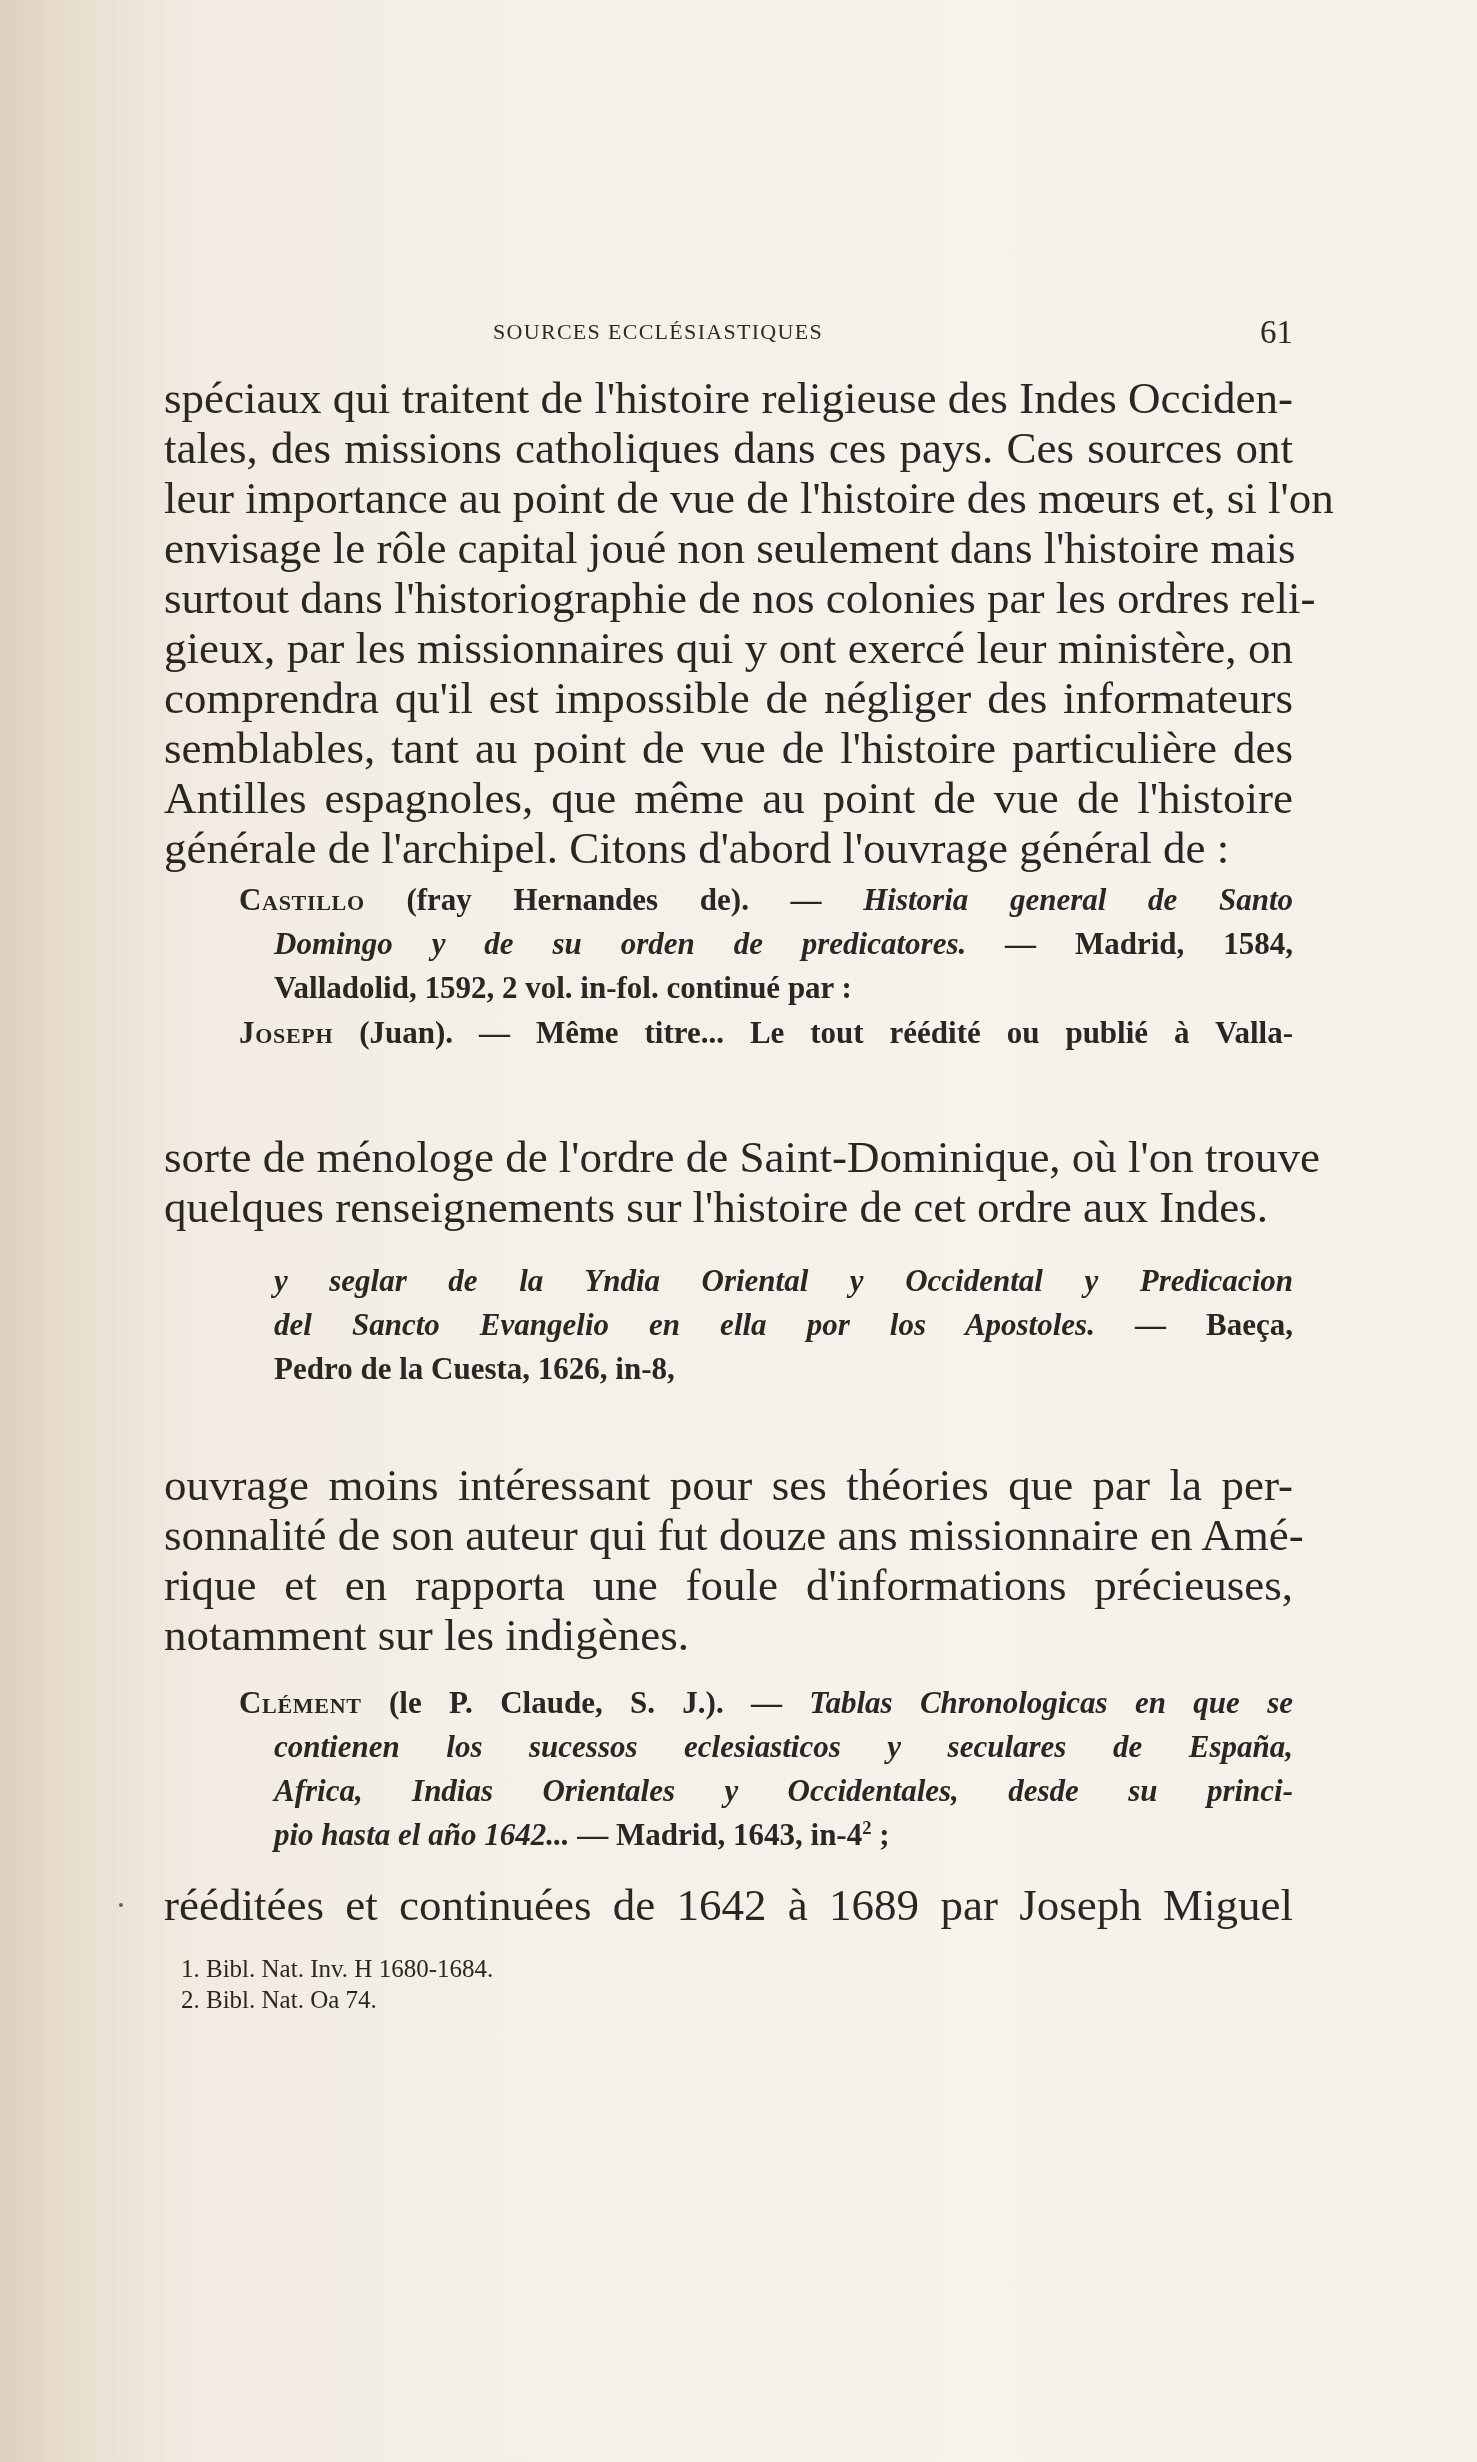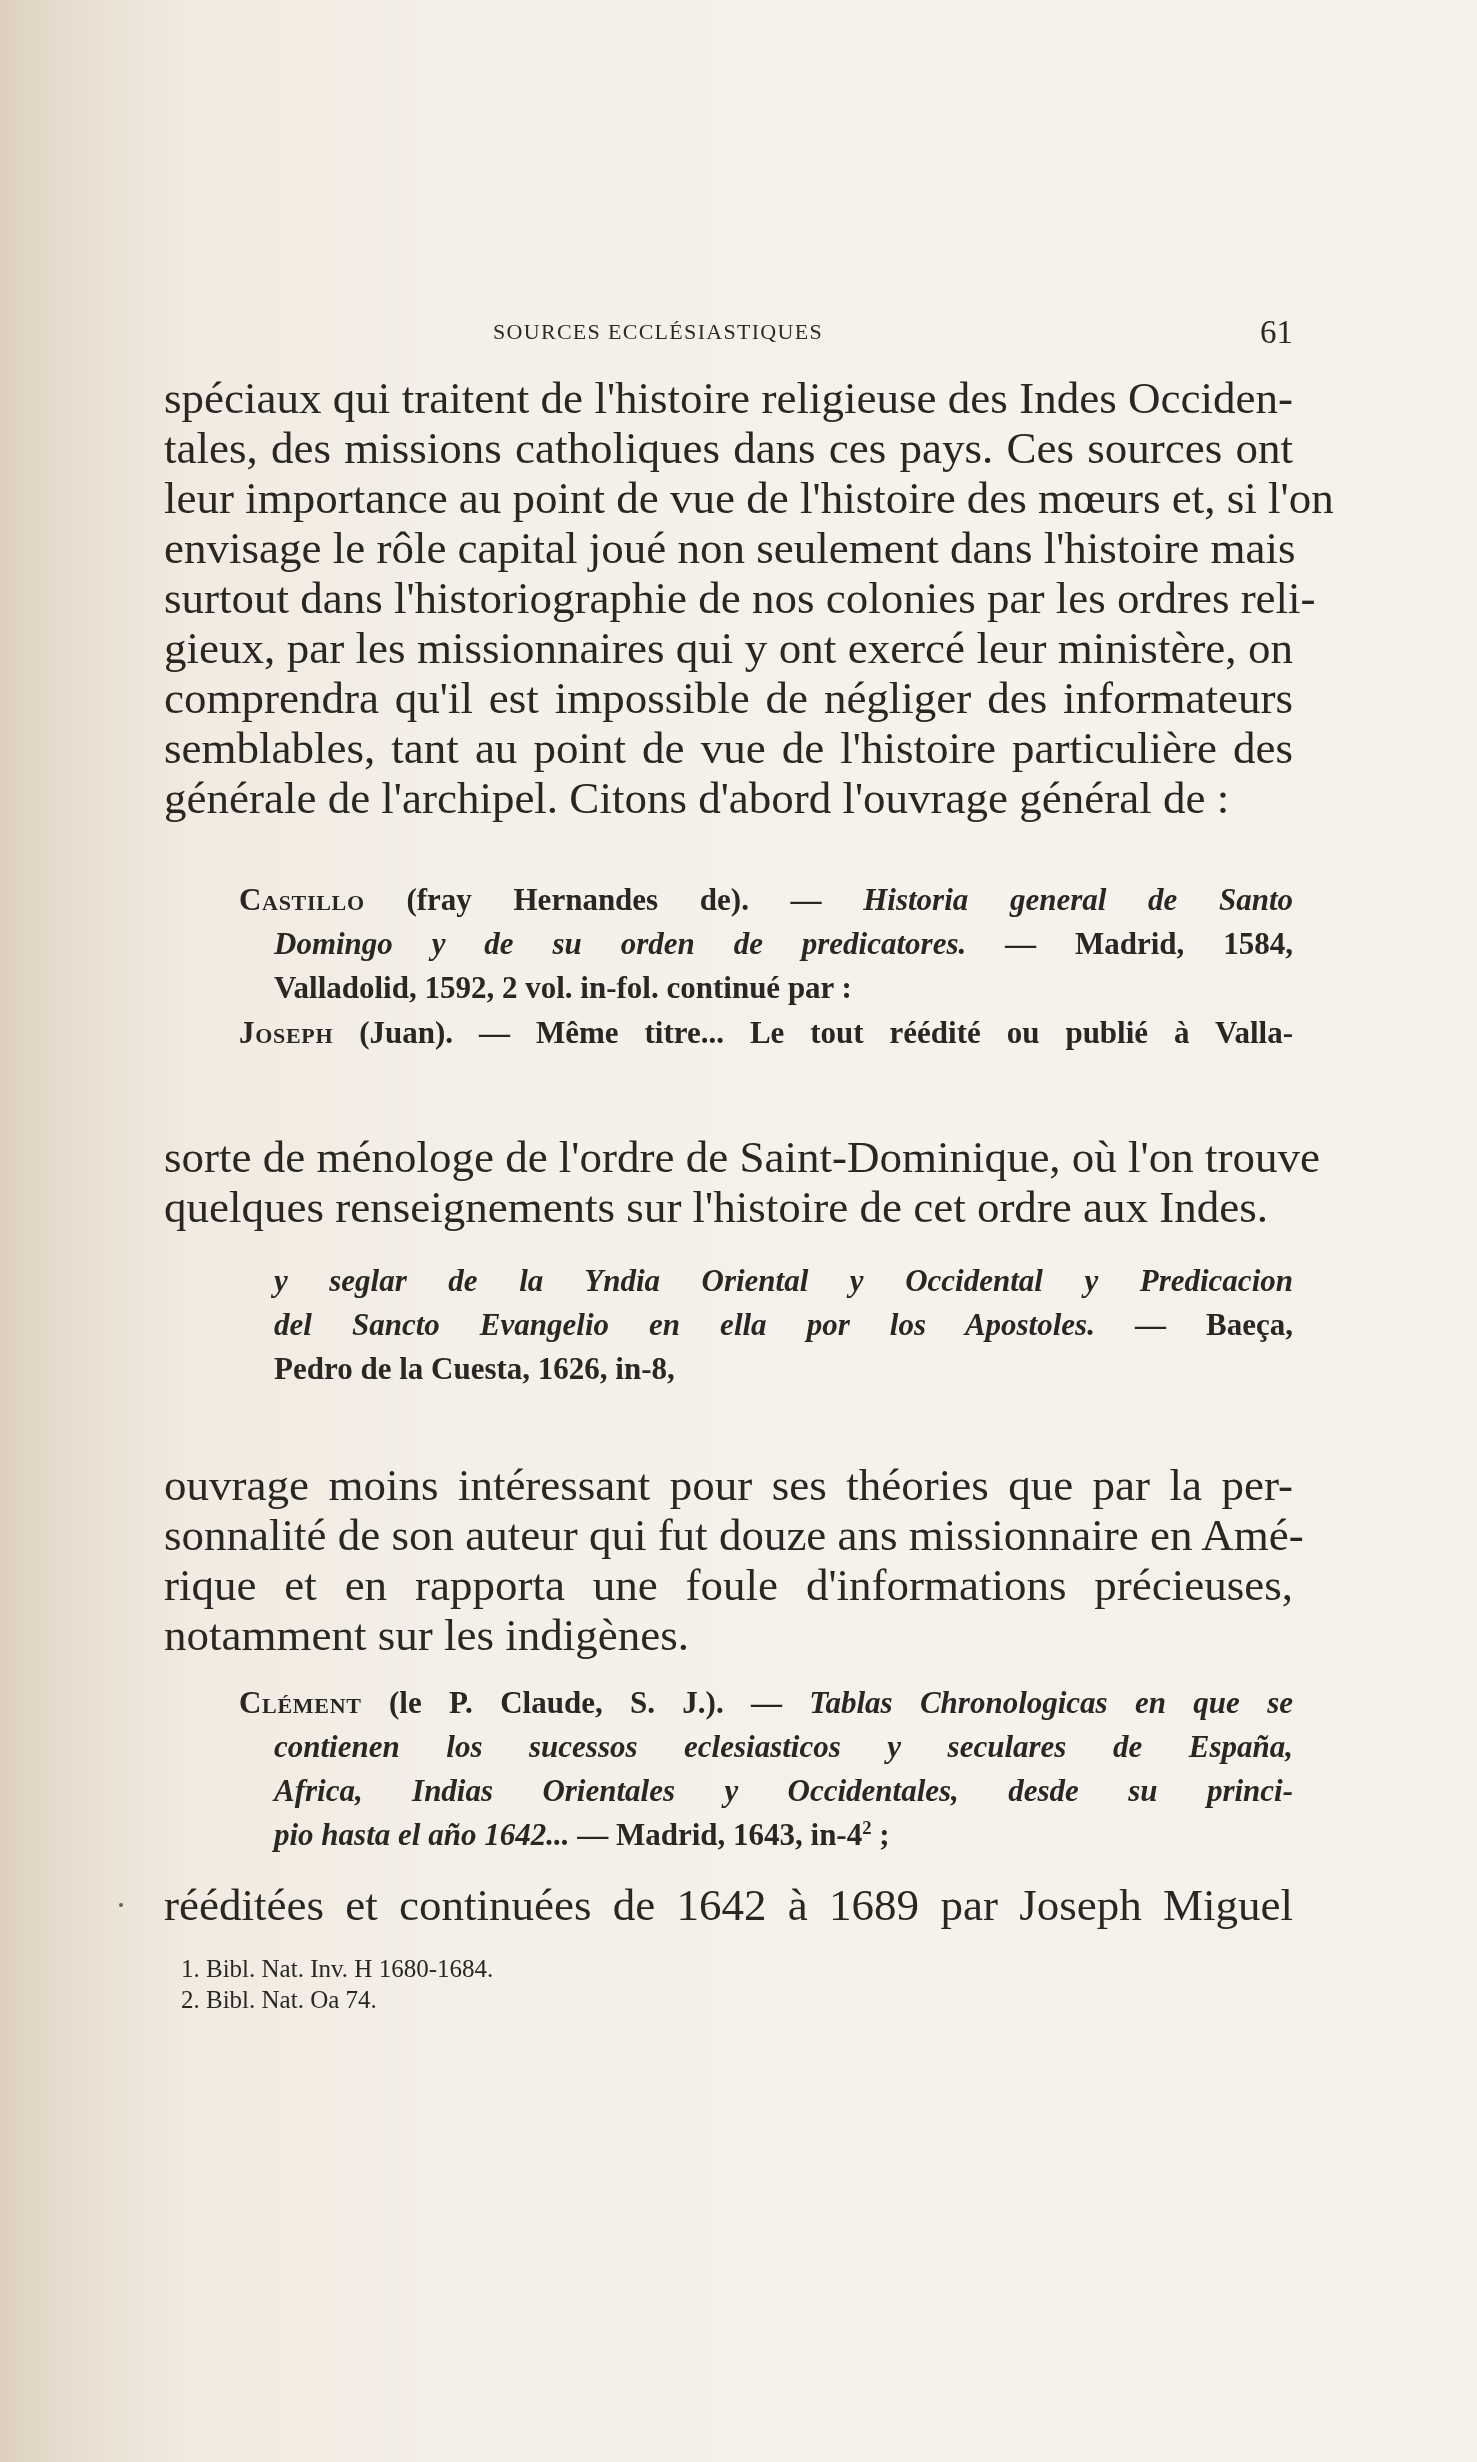--- a/index.html
+++ b/index.html
@@ -129,20 +129,21 @@
 
   <div class="para" style="top:373px;">
     <span class="line">spéciaux qui traitent de l'histoire religieuse des Indes Occiden-</span>
     <span class="line">tales, des missions catholiques dans ces pays. Ces sources ont</span>
     <span class="line">leur importance au point de vue de l'histoire des mœurs et, si l'on</span>
     <span class="line">envisage le rôle capital joué non seulement dans l'histoire mais</span>
     <span class="line">surtout dans l'historiographie de nos colonies par les ordres reli-</span>
     <span class="line">gieux, par les missionnaires qui y ont exercé leur ministère, on</span>
     <span class="line">comprendra qu'il est impossible de négliger des informateurs</span>
     <span class="line">semblables, tant au point de vue de l'histoire particulière des</span>
+    <span class="line">Antilles espagnoles, que même au point de vue de l'histoire</span>
     <span class="line last">générale de l'archipel. Citons d'abord l'ouvrage général de :</span>
   </div>
 
   <div class="entry" style="top:878px;">
     <span class="eline"><span class="sc">Castillo</span><span> (fray Hernandes de). — </span><span class="it">Historia general de Santo</span></span>
     <span class="eline cont"><span class="it">Domingo y de su orden de predicatores.</span><span> — Madrid, 1584,</span></span>
     <span class="eline cont last">Valladolid, 1592, 2 vol. in-fol. continué par :</span>
   </div>
 
   <div class="entry" style="top:1011px;">

